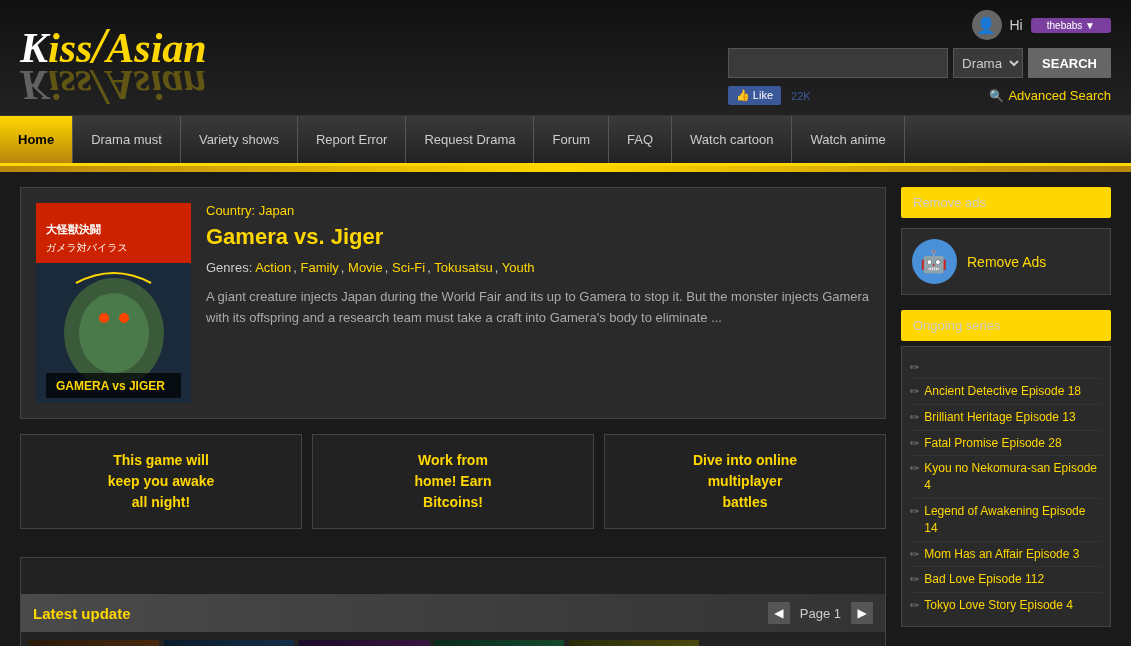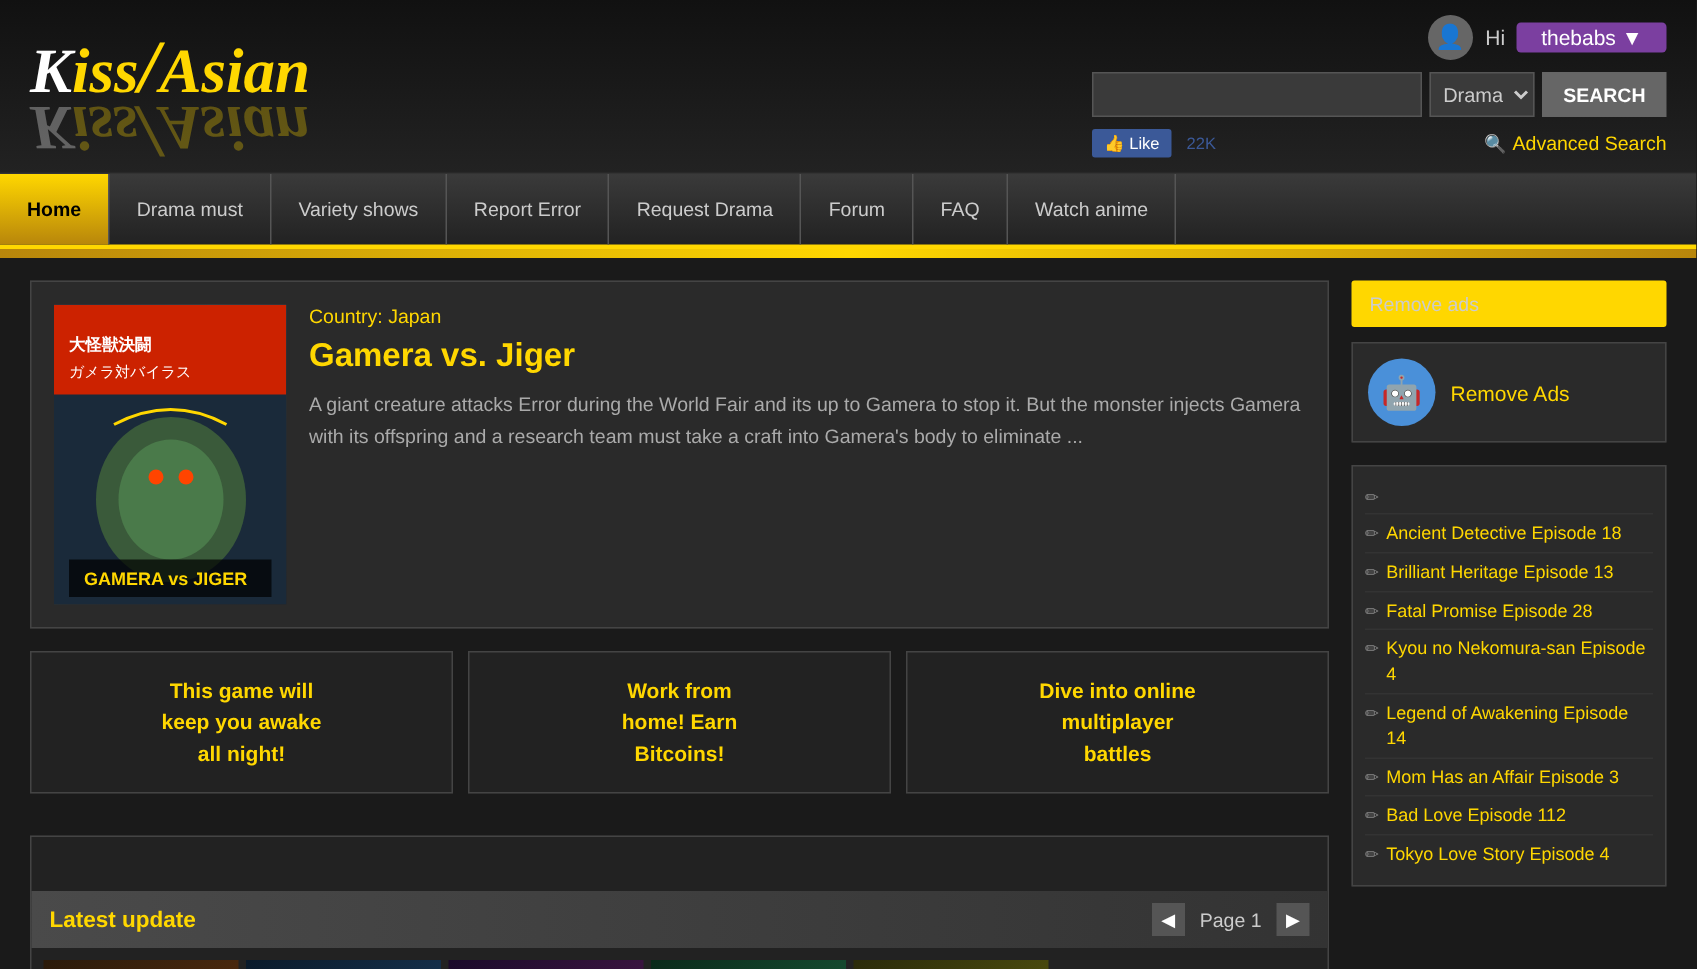--- a/index.html
+++ b/index.html
@@ -12,21 +12,21 @@
     #logo .k { color: #fff; }
     #logo .iss { color: #ffd700; }
     #logo .slash { color: #ffd700; font-size: 50px; }
     #logo .asian { color: #ffd700; }
     #logo-reflection { font-size: 42px; font-weight: bold; font-style: italic; font-family: Georgia, serif; transform: scaleY(-1); opacity: 0.3; display: block; line-height: 0.5; }
 
     #header-right { display: flex; flex-direction: column; align-items: flex-end; gap: 8px; }
     #user-bar { display: flex; align-items: center; gap: 8px; }
     #user-icon { width: 30px; height: 30px; background: #666; border-radius: 50%; display: flex; align-items: center; justify-content: center; font-size: 16px; }
     #hi-text { color: #ccc; font-size: 14px; }
-    #username-btn { background: #7b3fa0; color: #fff; border: none; padding: 2px 16px; font-size: 14px; cursor: pointer; border-radius: 3px; }
+    #username-btn { background: #7b3fa0; color: #fff; border: none; padding: 2px 16px; font-size: 10px; cursor: pointer; border-radius: 3px; }
     #search-bar { display: flex; align-items: flex-start; gap: 5px; }
     #search-input { width: 220px; height: 30px; background: #3a3a3a; border: 1px solid #555; color: #fff; padding: 4px 8px; }
     #search-type { height: 30px; background: #3a3a3a; border: 1px solid #555; color: #ccc; padding: 0 4px; }
     #search-btn { height: 30px; background: #555; color: #fff; border: none; padding: 0 14px; cursor: pointer; font-weight: bold; font-size: 13px; }
     #fb-like { display: flex; align-items: center; gap: 5px; }
     #advanced-search-link { color: #ffd700; font-size: 13px; cursor: pointer; text-decoration: none; }
 
     
     #nav { background: linear-gradient(to bottom, #3a3a3a, #222); border-bottom: 3px solid #ffd700; display: flex; }
     .nav-item { padding: 16px 18px; color: #ccc; cursor: pointer; font-size: 13px; border-right: 1px solid #555; white-space: nowrap; text-decoration: none; display: flex; align-items: center; }
@@ -128,20 +128,21 @@
 </div>
 
 <div id="nav">
   <a class="nav-item active">Home</a>
   <a class="nav-item">Drama must</a>
   <a class="nav-item">Variety shows</a>
   <a class="nav-item">Report Error</a>
   <a class="nav-item">Request Drama</a>
   <a class="nav-item">Forum</a>
   <a class="nav-item">FAQ</a>
+  <a class="nav-item">Watch cartoon</a>
   <a class="nav-item">Watch anime</a>
 </div>
 
 <div id="gold-bar"></div>
 
 <div id="main">
   <div id="content">
 
     <div id="drama-detail">
       <div id="drama-poster">
@@ -161,21 +162,30 @@
             <text x="20" y="187" fill="#ffd700" font-size="12" font-family="Arial" font-weight="bold">GAMERA vs JIGER</text>
           </svg>
         </div>
       </div>
       <div id="drama-info">
         <div id="drama-country">
           <span>Country:</span>
           <span style="color:#ffd700; cursor:pointer;">Japan</span>
         </div>
         <div id="drama-title">Gamera vs. Jiger</div>
-        <div id="drama-desc">A giant creature attacks Error during the World Fair and its up to Gamera to stop it. But the monster injects Gamera with its offspring and a research team must take a craft into Gamera's body to eliminate ...</div>
+        <div id="drama-genres">
+          <span>Genres:</span>
+          <a style="color:#ffd700; text-decoration:none; cursor:pointer;">Action</a>,
+          <a style="color:#ffd700; text-decoration:none; cursor:pointer;">Family</a>,
+          <a style="color:#ffd700; text-decoration:none; cursor:pointer;">Movie</a>,
+          <a style="color:#ffd700; text-decoration:none; cursor:pointer;">Sci-Fi</a>,
+          <a style="color:#ffd700; text-decoration:none; cursor:pointer;">Tokusatsu</a>,
+          <a style="color:#ffd700; text-decoration:none; cursor:pointer;">Youth</a>
+        </div>
+        <div id="drama-desc">A giant creature injects Japan during the World Fair and its up to Gamera to stop it. But the monster injects Gamera with its offspring and a research team must take a craft into Gamera's body to eliminate ...</div>
       </div>
     </div>
 
     <div id="ad-banners">
       <div class="ad-banner">
         <div class="ad-banner-text" style="white-space:pre-line;">This game will
 keep you awake
 all night!</div>
       </div>
       <div class="ad-banner">
@@ -221,20 +231,23 @@
 
   <div id="sidebar">
     <div id="remove-ads-box">
       <span>Remove ads</span>
     </div>
     <div id="remove-ads-content">
       <div id="doraemon-icon" style="width:45px; height:45px; background:#4a90d9; border-radius:50%; display:flex; align-items:center; justify-content:center; font-size:22px; flex-shrink:0;">🤖</div>
       <a style="color:#ffd700; font-size:14px; cursor:pointer; text-decoration:none;">Remove Ads</a>
     </div>
 
+    <div id="ongoing-box">
+      <span>Ongoing series</span>
+    </div>
     <div id="ongoing-list">
       <div class="ongoing-item">
         <span class="pencil-icon">✏</span>
       </div>
       <div class="ongoing-item">
         <span class="pencil-icon">✏</span>
         <a class="ongoing-link">Ancient Detective Episode 18</a>
       </div>
       <div class="ongoing-item">
         <span class="pencil-icon">✏</span>

